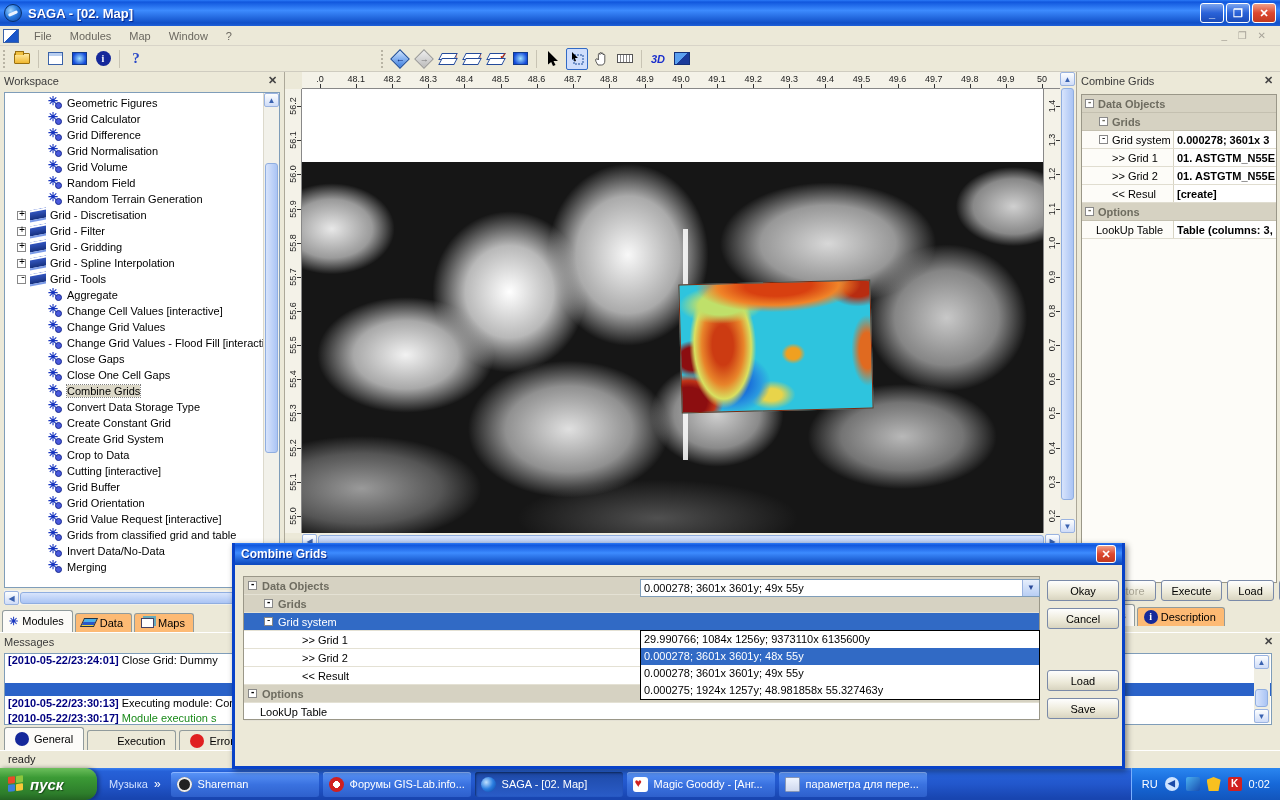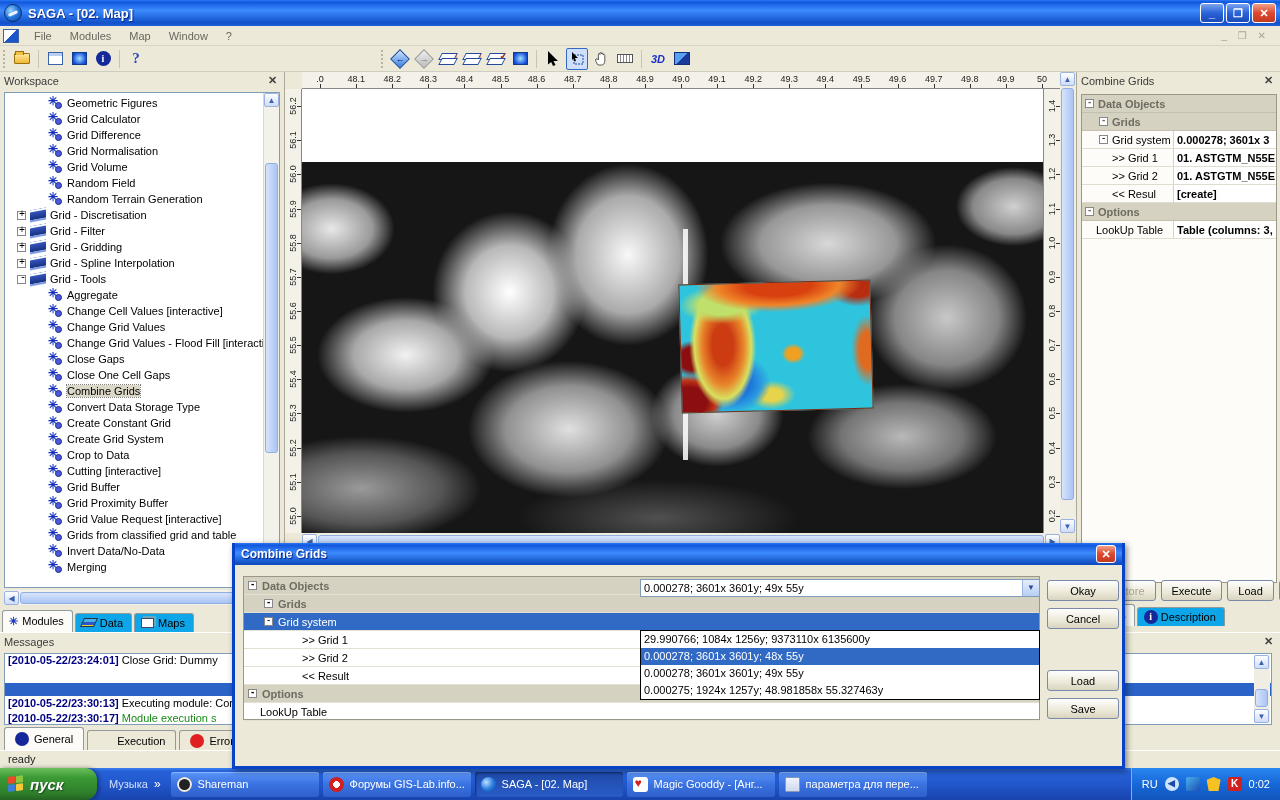--- a/index.html
+++ b/index.html
@@ -70,21 +70,21 @@
   .trow.cat .tico2 { background:linear-gradient(180deg,#3a5fd0 0%,#16307e 100%); transform:skewY(-10deg); border-bottom:2px solid #7a9ae8; box-shadow:inset 0 2px 0 #fff; }
   .trow.ind1 { padding-left:12px; }
   .trow.ind2 { padding-left:42px; }
   .trow.sel .tlabel { background:#dcd8c8; outline:1px dotted #808080; }
   .tree-vsb { position:absolute; right:0; top:0; width:16px; height:494px; background:#f2f1ea; border-left:1px solid #dcd9cc; }
   .tree-hsb { position:absolute; left:4px; top:518px; width:276px; height:15px; background:#f2f1ea; display:flex; align-items:center; }
   .sb-btn { width:15px; height:14px; background:linear-gradient(180deg,#fdfefe,#cfdcf8); border:1px solid #9ab3e0; border-radius:2px; color:#3a62b0; font-size:8px; text-align:center; line-height:13px; flex:none; }
   .sb-thumb-h { height:12px; flex:1; margin:0 1px; background:linear-gradient(180deg,#d8e4fc,#aac4f4); border:1px solid #90aee0; border-radius:3px; }
   .sb-thumb-v { position:absolute; left:1px; width:13px; background:linear-gradient(90deg,#d8e4fc,#aac4f4); border:1px solid #90aee0; border-radius:3px; }
   .ws-tabs { position:absolute; left:2px; top:538px; display:flex; align-items:flex-end; height:22px; }
-  .wtab { border:1px solid #919b9c; border-bottom:none; border-radius:3px 3px 0 0; background:#0ea5e9; padding:2px 8px 3px 6px; margin-right:2px; display:flex; align-items:center; height:19px; }
+  .wtab { border:1px solid #919b9c; border-bottom:none; border-radius:3px 3px 0 0; background:#fdba74; padding:2px 8px 3px 6px; margin-right:2px; display:flex; align-items:center; height:19px; }
   .wtab.sel { background:#fcfbf8; height:22px; font-weight:normal; }
   .wtab .ticon { margin-right:4px; }
   .ticon.mod-t::before { content:"✳"; color:#1836c0; font-size:11px; font-weight:bold; }
   .ticon.data-t { display:inline-block; width:14px; height:9px; background:linear-gradient(180deg,#4ab0e8 0 3px,#2a56c8 3px 6px,#e8d040 6px 9px); transform:skewX(-25deg); border:1px solid #234; }
   .ticon.maps-t { display:inline-block; width:13px; height:10px; background:#fff; border:1px solid #446; box-shadow:2px -2px 0 #6ab; }
 
   
   #maparea { left:285px; top:72px; width:791px; height:560px; background:#ece9d8; }
   .ruler-top { position:absolute; left:17px; top:0; width:758px; height:17px; background:#f4f2e8; border-bottom:1px solid #888; display:flex; }
   .ht { width:36.1px; text-align:center; font-size:9px; color:#222; position:relative; padding-top:2px; flex:none; }
@@ -473,26 +473,26 @@
           <span class="tico2"></span>
           <span class="tlabel">Cutting [interactive]</span>
         </div>
 
         <div class="trow ind2 mod">
 
           <span class="tico2"></span>
           <span class="tlabel">Grid Buffer</span>
         </div>
 
-
-        <div class="trow ind2 mod">
-
-          <span class="tico2"></span>
-          <span class="tlabel">Grid Proximity Buffer</span>
-        </div>
+        <div class="trow ind2 mod">
+
+          <span class="tico2"></span>
+          <span class="tlabel">Grid Orientation</span>
+        </div>
+
 
         <div class="trow ind2 mod">
 
           <span class="tico2"></span>
           <span class="tlabel">Grid Value Request [interactive]</span>
         </div>
 
         <div class="trow ind2 mod">
 
           <span class="tico2"></span>

